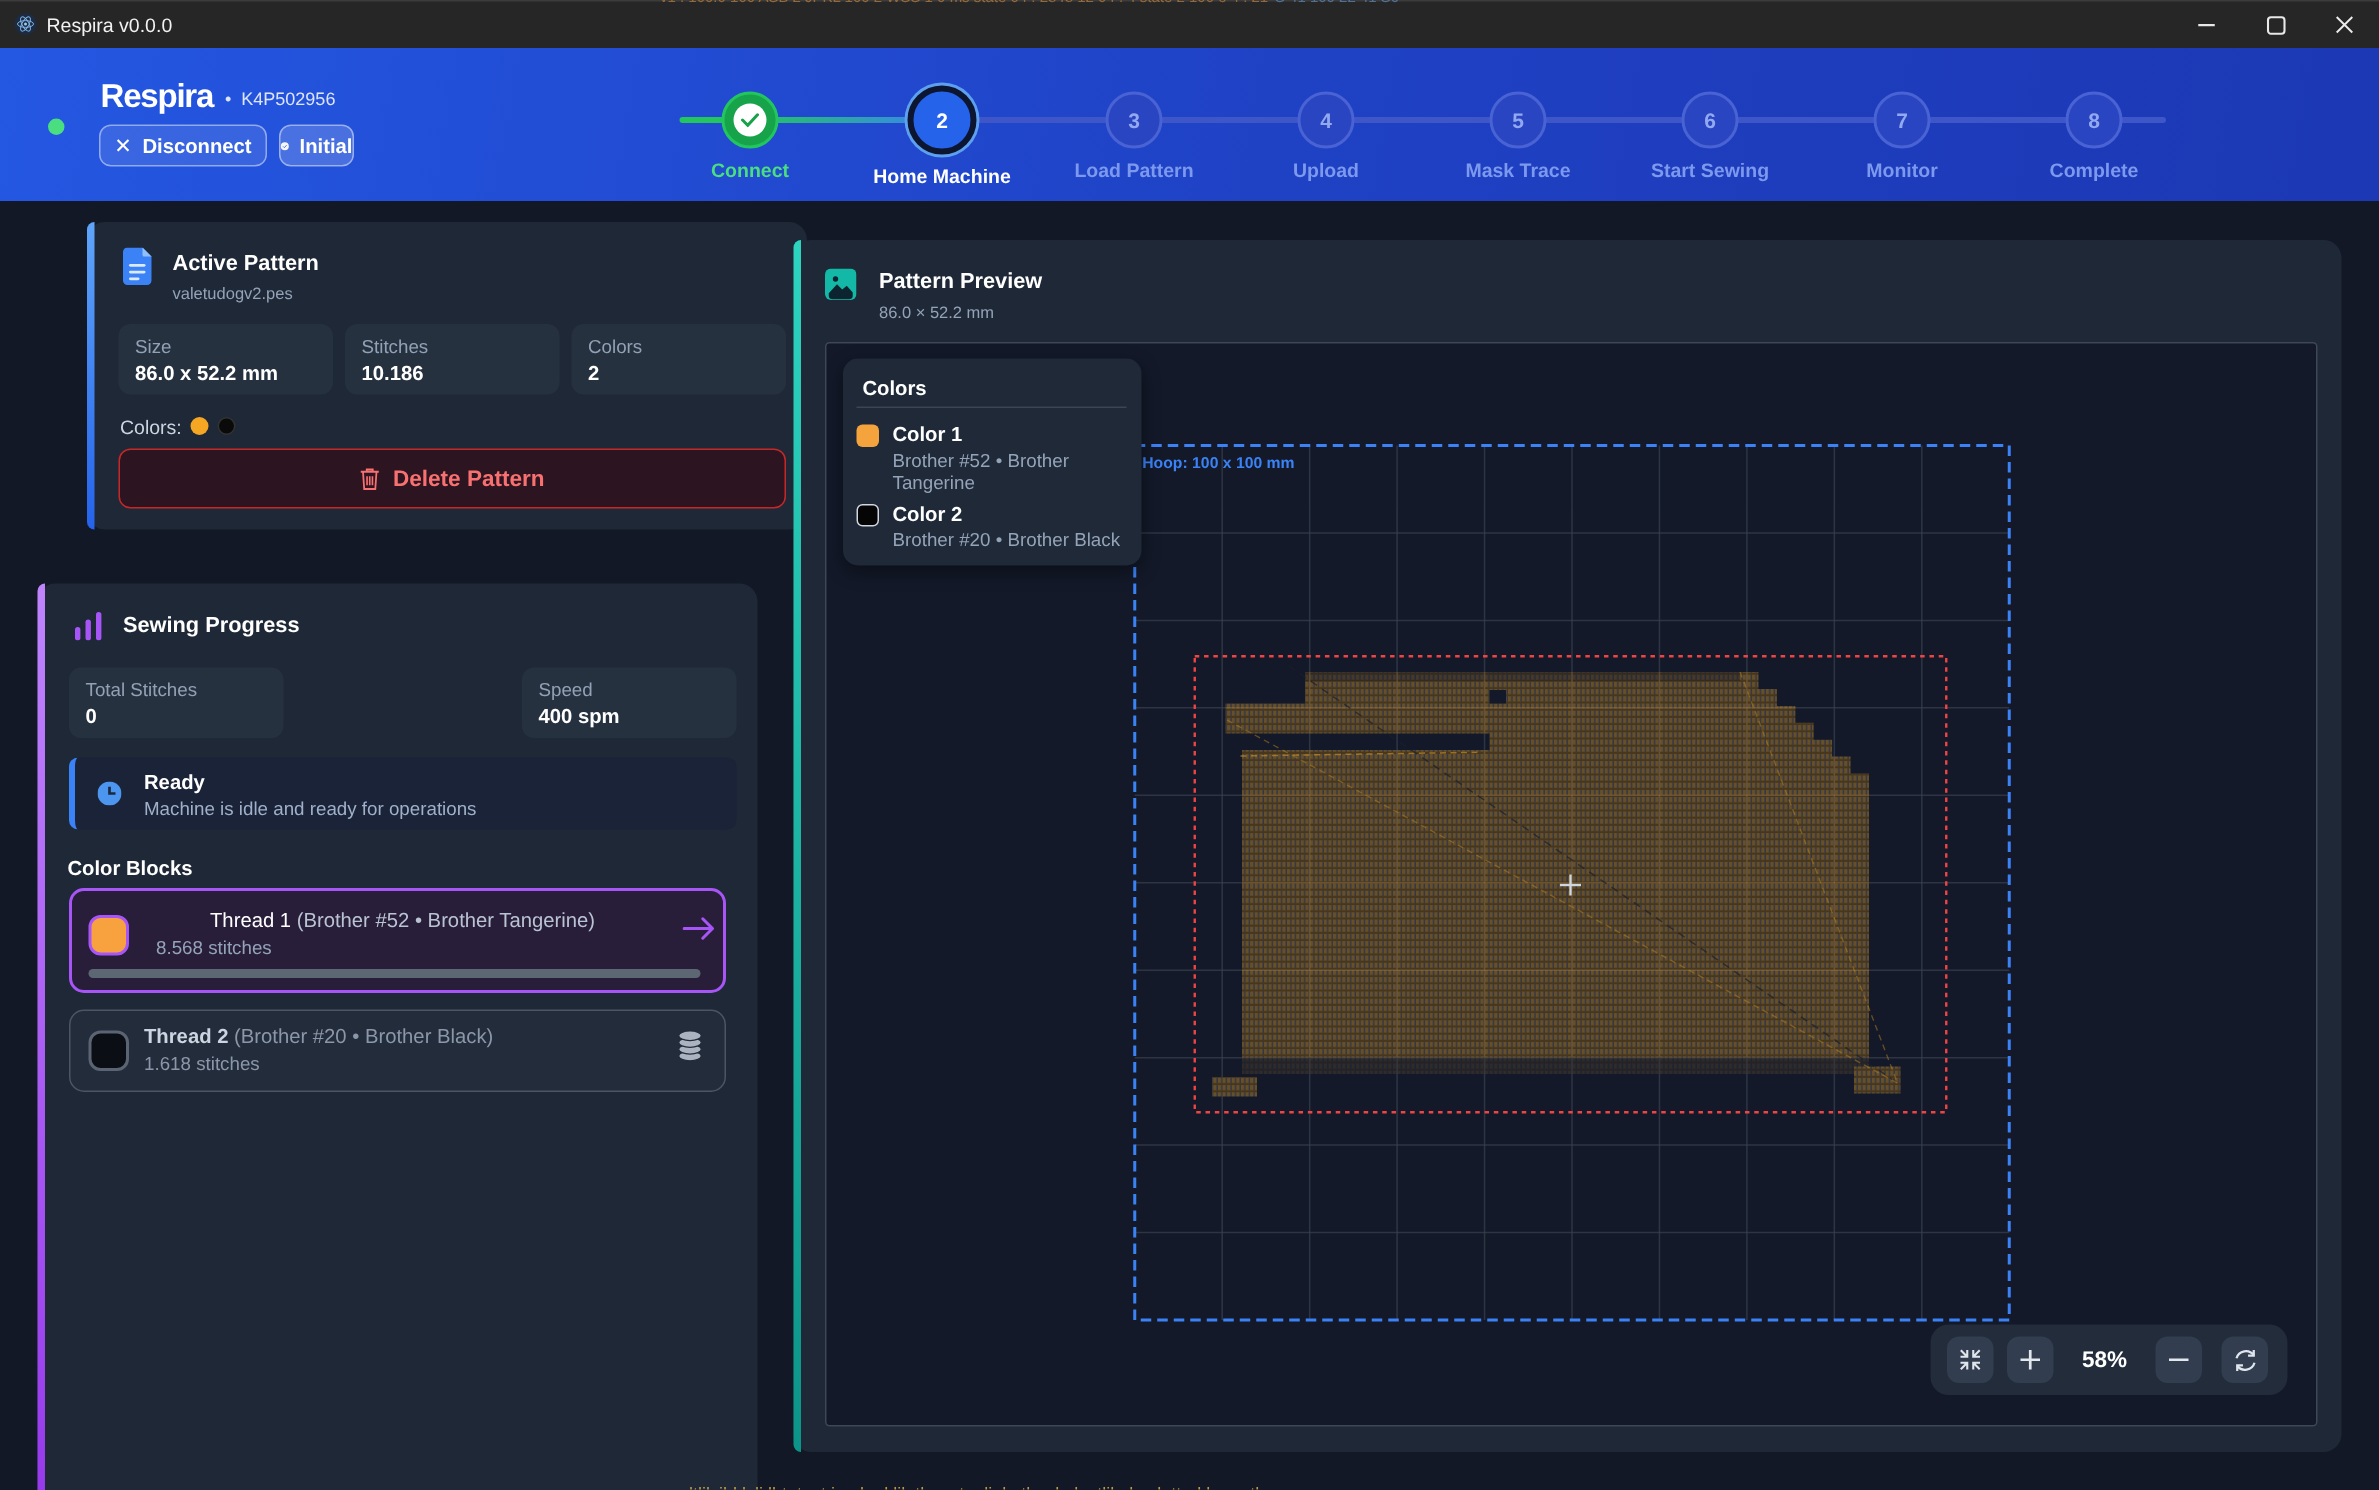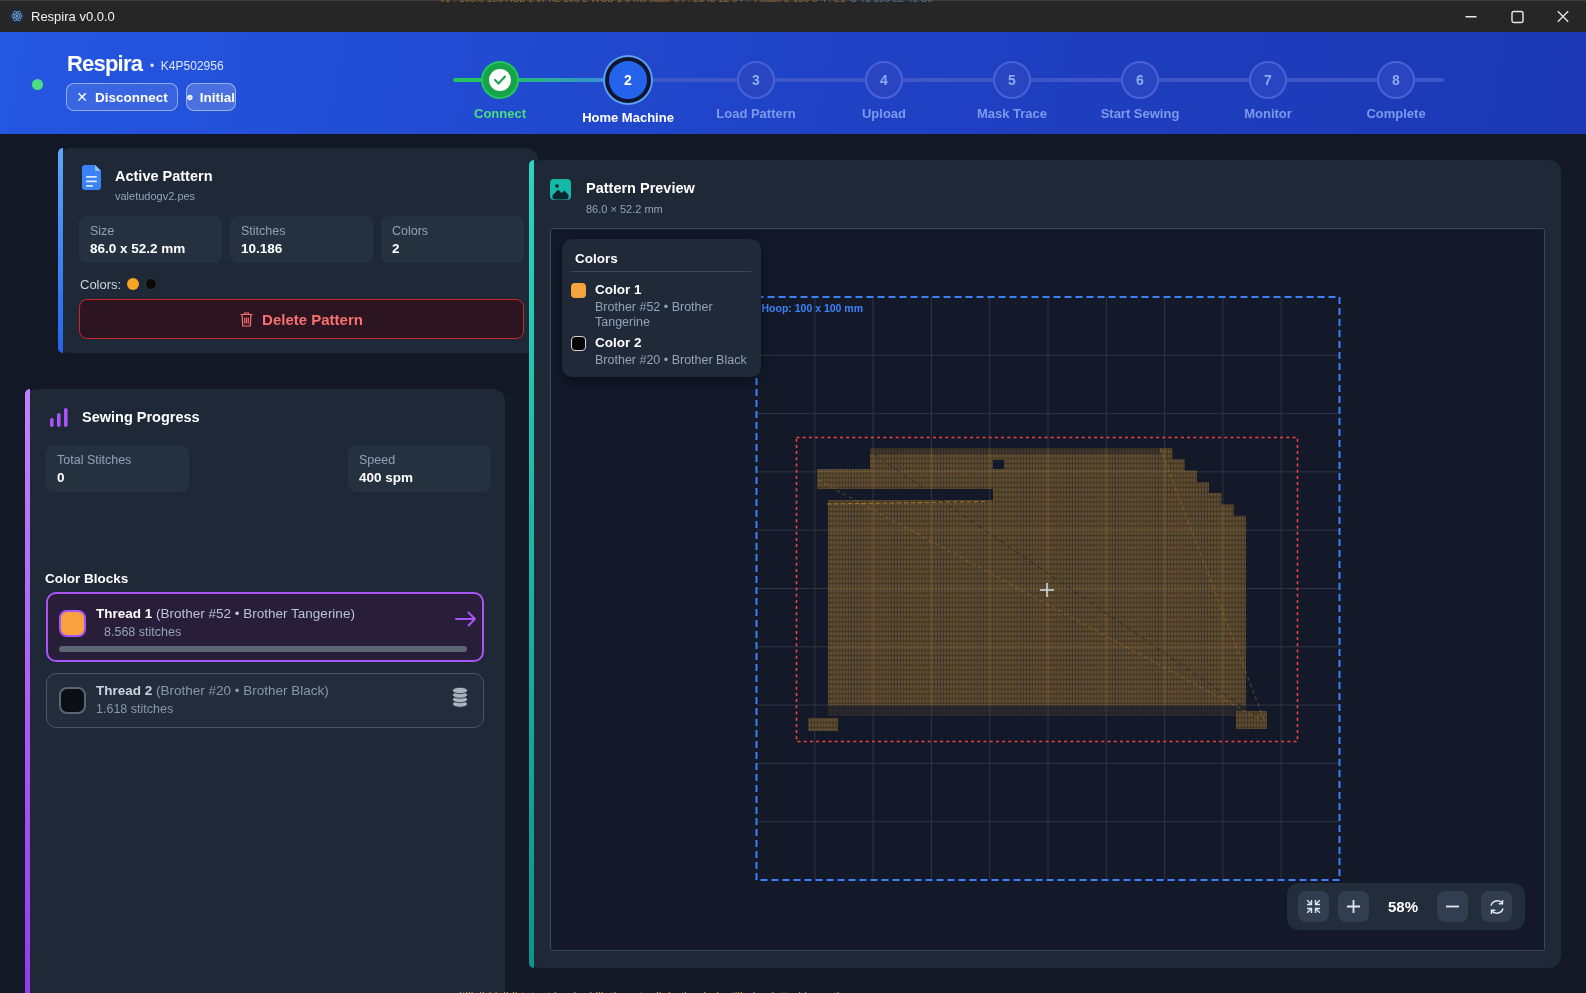--- a/index.html
+++ b/index.html
@@ -156,25 +156,33 @@
     </svg>
   <div class="cardtitle abs" style="left:57px; top:20px;">Sewing Progress</div>
   <div class="statbox" style="left:21px; top:56px; width:143px;">
       <div class="lab">Total Stitches</div>
       <div class="val">0</div>
     </div>
   <div class="statbox" style="left:323px; top:56px; width:143px;">
       <div class="lab">Speed</div>
       <div class="val">400 spm</div>
     </div>
+  <div class="abs" style="left:21px; top:116px; width:445px; height:48px; background:#1a2338; border-left:4px solid #3b82f6; border-radius:6px;">
+    <svg class="abs" style="left:15px;top:16px;" width="16" height="16" viewBox="0 0 16 16">
+        <circle cx="8" cy="8" r="8" fill="#4d96f0"></circle>
+        <path d="M8 3.5 v4.5 h4" stroke="#1b2942" stroke-width="1.8" fill="none"></path>
+      </svg>
+    <div class="abs" style="left:46px; top:9px; color:#fff; font-size:13.5px; font-weight:bold;">Ready</div>
+    <div class="abs" style="left:46px; top:27px; color:#9fb0c8; font-size:12.5px;">Machine is idle and ready for operations</div>
+  </div>
   <div class="abs" style="left:20px; top:182px; color:#fff; font-size:13.5px; font-weight:bold;">Color Blocks</div>
 
   <div class="abs" style="left:21px; top:203px; width:438px; height:70px; border:2px solid #a855f7; border-radius:10px; background:#281e3a;">
     <div class="abs" style="left:11px; top:16px; width:27px; height:27px; border-radius:8px; background:#f8a23f; border:2px solid #a855f7;"></div>
-    <div class="abs" style="left:48px; top:12px; font-size:13.5px;"><span style="color:#fff;font-weight:bold;">Thread 1</span> <span style="color:#b9c3d3;">(Brother #52 • Brother Tangerine)</span></div>
+    <div class="abs" style="left:48px; top:12px; font-size:13.5px;"><span style="color:#fff;font-weight:normal;margin-left:44px;">Thread 1</span> <span style="color:#b9c3d3;">(Brother #52 • Brother Tangerine)</span></div>
     <div class="abs" style="left:56px; top:31px; color:#94a3b8; font-size:12.5px;">8.568 stitches</div>
     <svg class="abs" style="left:407px;top:17px;" width="22" height="16" viewBox="0 0 22 16">
         <path d="M1 8 h19 M13.5 1.5 L20 8 L13.5 14.5" stroke="#a855f7" stroke-width="2" fill="none" stroke-linecap="round" stroke-linejoin="round"></path>
       </svg>
     <div class="abs" style="left:11px; top:52px; width:408px; height:6px; background:#5d6673; border-radius:3px;"></div>
   </div>
 
   <div class="abs" style="left:21px; top:284px; width:438px; height:55px; border:1px solid #4b5563; border-radius:10px; background:#222c3b;">
     <div class="abs" style="left:12px; top:13px; width:27px; height:27px; border-radius:8px; background:#0b0e14; border:2px solid #5a6473;"></div>
     <div class="abs" style="left:49px; top:9px; font-size:13.5px;"><span style="color:#cbd5e1;font-weight:bold;">Thread 2</span> <span style="color:#8b97a8;">(Brother #20 • Brother Black)</span></div>

